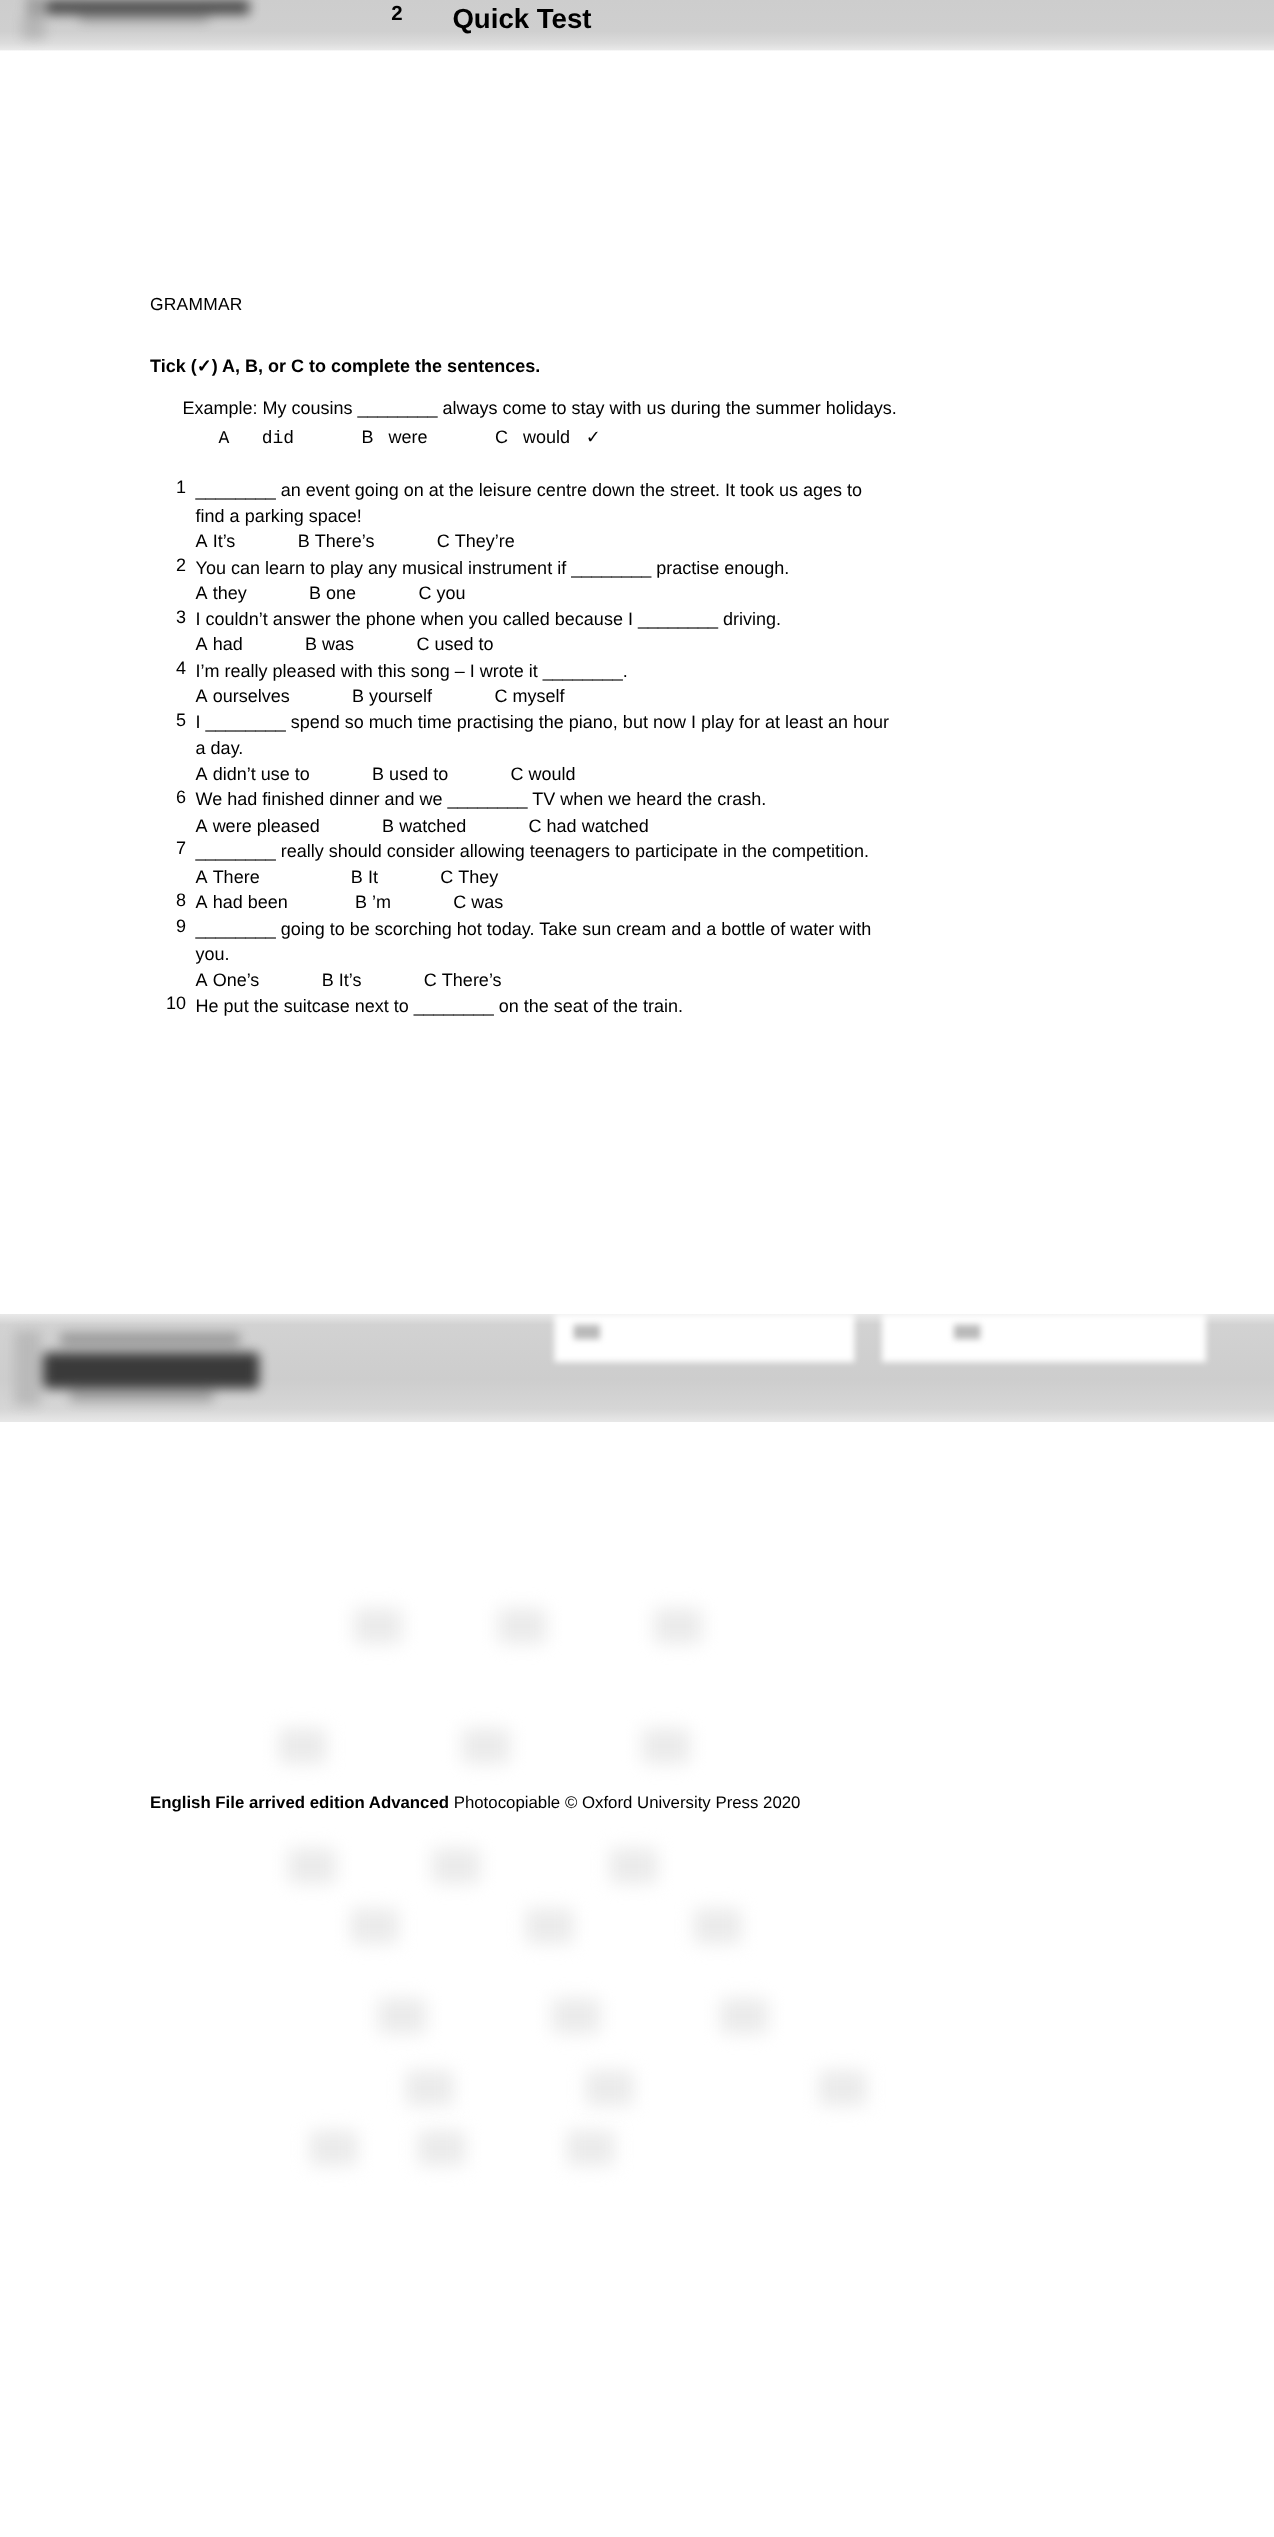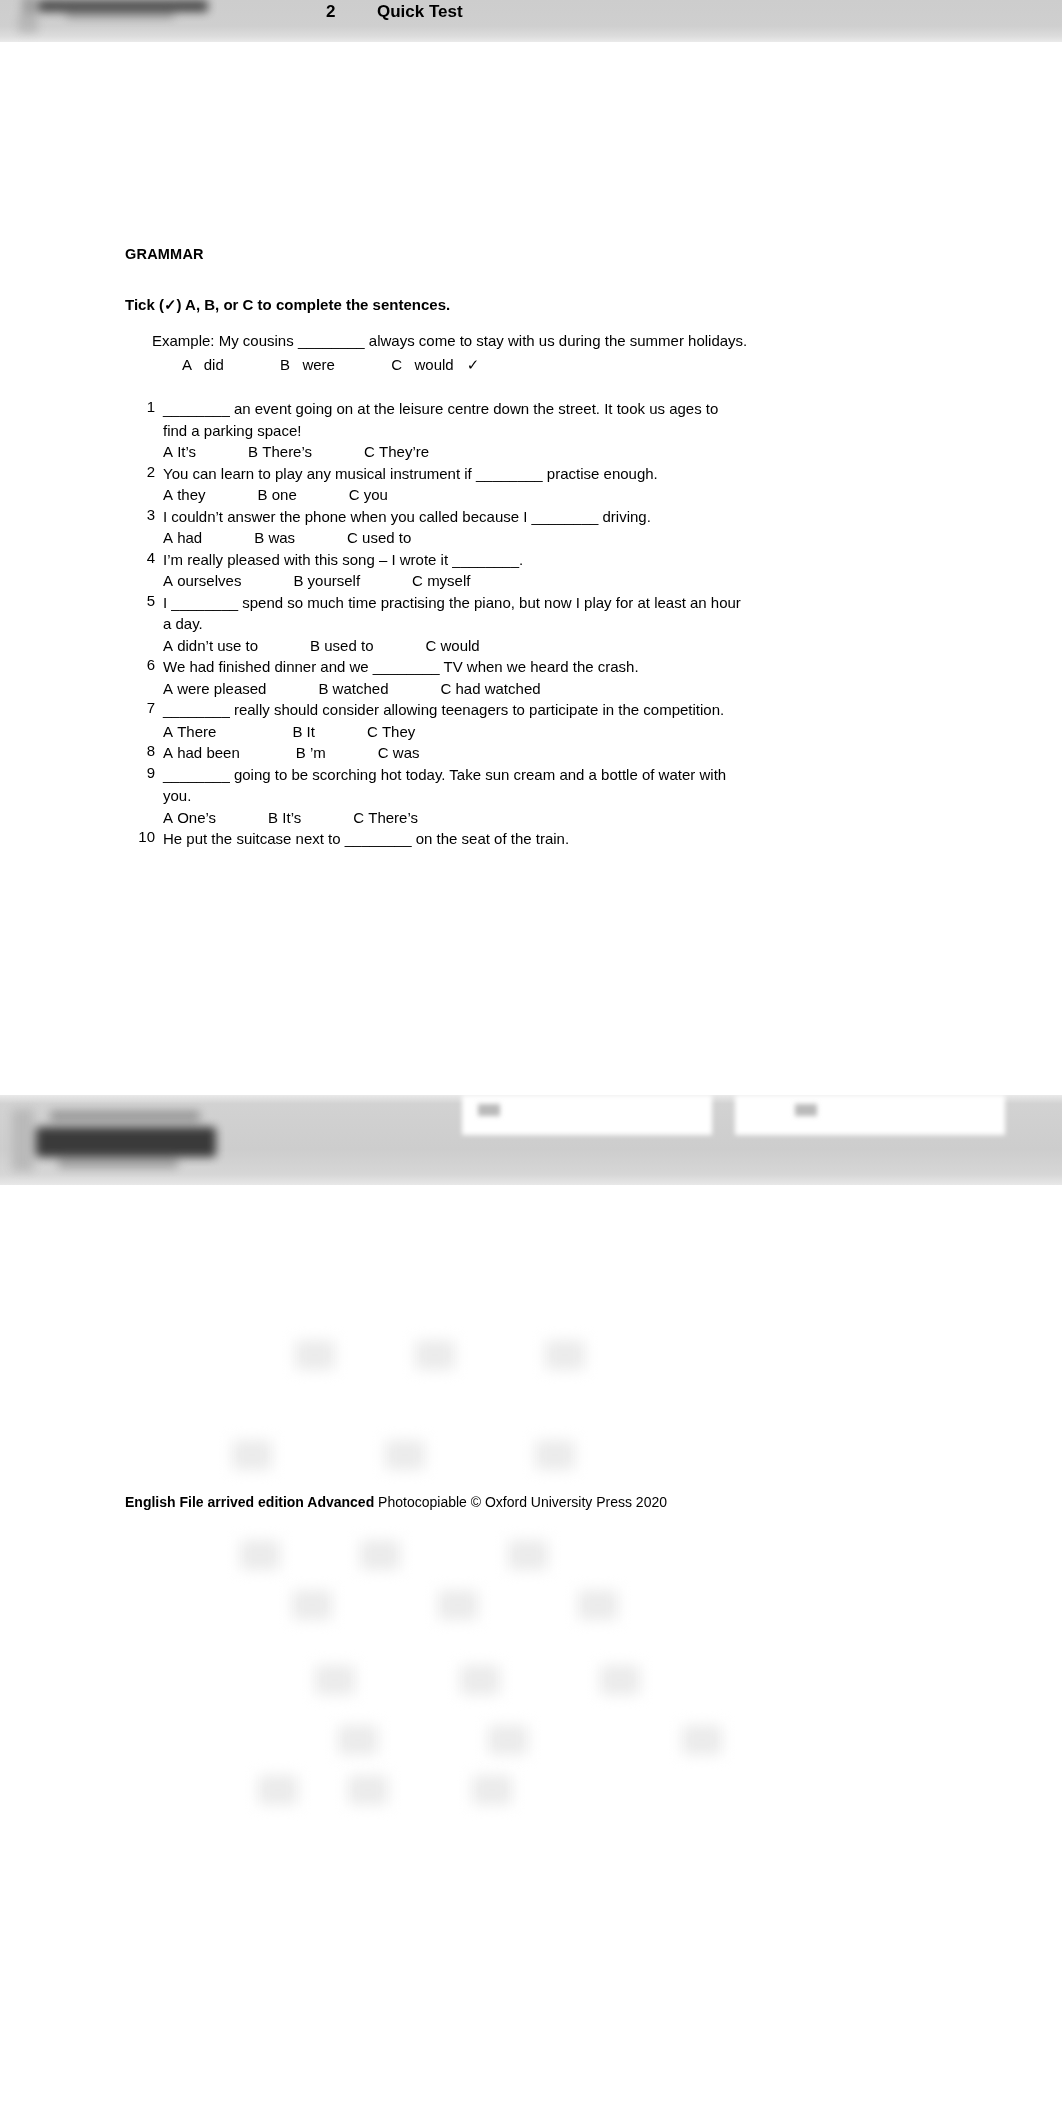--- a/index.html
+++ b/index.html
@@ -77,38 +77,38 @@
     left: 326px;
     top: 2px;
     font-size: 17px;
     font-weight: bold;
     letter-spacing: 0;
   }
   .header-title {
     position: absolute;
     left: 377px;
     top: 2px;
-    font-size: 17px;
+    font-size: 23px;
     font-weight: bold;
   }
 
   
   .content {
     position: absolute;
     left: 0;
     top: 0;
     width: 1062px;
   }
 
   .grammar-heading {
     position: absolute;
     left: 125px;
     top: 246px;
     font-size: 14.5px;
-    font-weight: bold;
+    font-weight: normal;
     letter-spacing: .2px;
   }
 
   .instruction {
     position: absolute;
     left: 125px;
     top: 296px;
     font-size: 15px;
     font-weight: bold;
   }
@@ -271,21 +271,21 @@
 
   <div class="content">
 
     <div class="grammar-heading">GRAMMAR</div>
 
     <div class="instruction">Tick (✓) A, B, or C to complete the sentences.</div>
 
     <div class="example-block">
       <div class="example-line">Example: My cousins ________ always come to stay with us during the summer holidays.</div>
       <div class="example-opts">
-        <span class="opt" style="margin-right:52px;">
+        <span class="opt" style="margin-right:52px;font-family:Liberation Mono, monospace;">
           <span>A</span>
           <span>&nbsp;</span>
           <span>did</span>
         </span>
         <span class="opt" style="margin-right:52px;">
           <span>B</span>
           <span>&nbsp;</span>
           <span>were</span>
         </span>
         <span class="opt">

